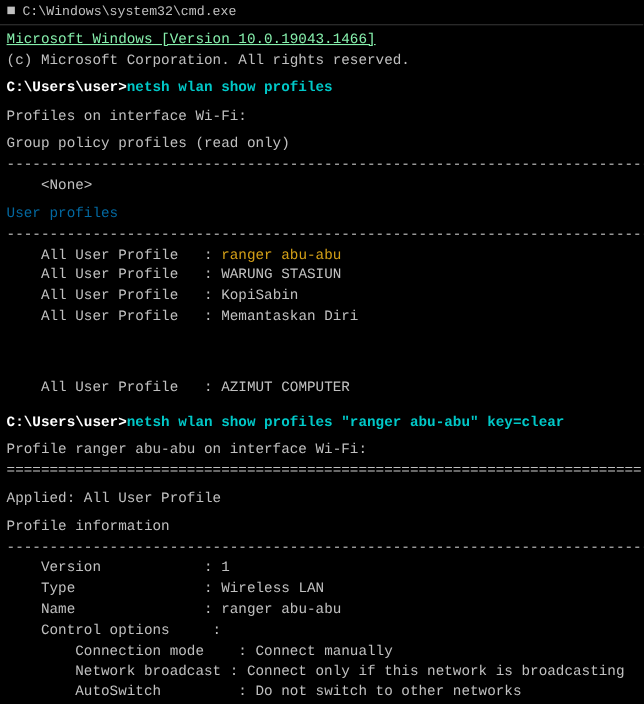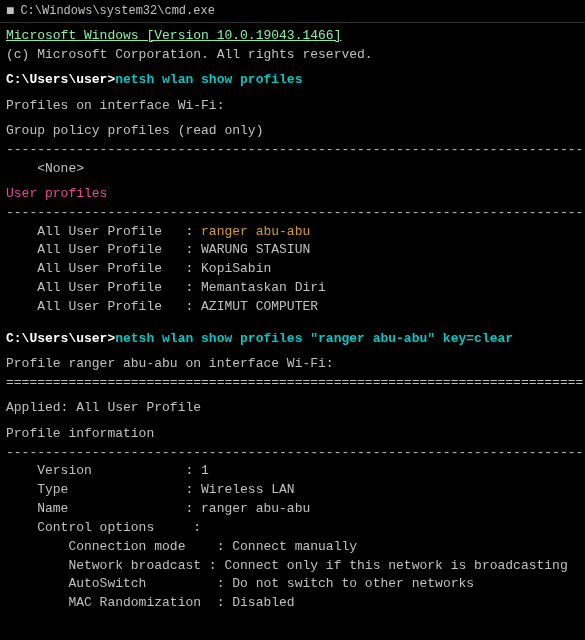--- a/index.html
+++ b/index.html
@@ -51,27 +51,27 @@
     <div style="white-space: pre; min-height: 1.45em; color: rgb(192, 192, 192);">(c) Microsoft Corporation. All rights reserved.</div>
     <div style="white-space: pre; min-height: 0.5em; height: 0.5em;">&nbsp;</div>
     <div style="white-space: pre; min-height: 1.45em;"><span style="color: rgb(255, 255, 255); font-weight: bold;">C:\Users\user&gt;</span><span style="color: rgb(0, 200, 200); font-weight: bold;">netsh wlan show profiles</span></div>
     <div style="white-space: pre; min-height: 0.5em; height: 0.5em;">&nbsp;</div>
     <div style="white-space: pre; min-height: 1.45em; color: rgb(192, 192, 192);">Profiles on interface Wi-Fi:</div>
     <div style="white-space: pre; min-height: 0.5em; height: 0.5em;">&nbsp;</div>
     <div style="white-space: pre; min-height: 1.45em; color: rgb(192, 192, 192);">Group policy profiles (read only)</div>
     <div style="white-space: pre; min-height: 1.45em; color: rgb(192, 192, 192);">-----------------------------------------------------------------------------</div>
     <div style="white-space: pre; min-height: 1.45em; color: rgb(192, 192, 192);">    &lt;None&gt;</div>
     <div style="white-space: pre; min-height: 0.5em; height: 0.5em;">&nbsp;</div>
-    <div style="white-space: pre; min-height: 1.45em; color: #ec4899;">User profiles</div>
+    <div style="white-space: pre; min-height: 1.45em; color: #0369a1;">User profiles</div>
     <div style="white-space: pre; min-height: 1.45em; color: rgb(192, 192, 192);">-----------------------------------------------------------------------------</div>
     <div style="white-space: pre; min-height: 1.45em;"><span style="color: rgb(192, 192, 192);">    All User Profile   : </span><span style="color: rgb(212, 160, 23);">ranger abu-abu</span></div>
     <div style="white-space: pre; min-height: 1.45em;"><span style="color: rgb(192, 192, 192);">    All User Profile   : </span><span style="color: rgb(192, 192, 192); text-align: center;">WARUNG STASIUN</span></div>
     <div style="white-space: pre; min-height: 1.45em;"><span style="color: rgb(192, 192, 192);">    All User Profile   : </span><span style="color: rgb(192, 192, 192);">KopiSabin</span></div>
     <div style="white-space: pre; min-height: 1.45em;"><span style="color: rgb(192, 192, 192);">    All User Profile   : </span><span style="color: rgb(192, 192, 192);">Memantaskan Diri</span></div>
-    <div style="white-space: pre; min-height: 1.45em;"><span style="color: rgb(192, 192, 192);">    All User Profile   : </span><span style="color: rgb(192, 192, 192);">AZIMUT COMPUTER</span></div>
+    <div style="white-space: pre; min-height: 1.45em; margin-top: 45px;"><span style="color: rgb(192, 192, 192);">    All User Profile   : </span><span style="color: rgb(192, 192, 192);">AZIMUT COMPUTER</span></div>
     <div style="white-space: pre; min-height: 0.5em; height: 0.5em;">&nbsp;</div>
     <div style="white-space: pre; min-height: 0.5em; height: 0.5em;">&nbsp;</div>
     <div style="white-space: pre; min-height: 1.45em;"><span style="color: rgb(255, 255, 255); font-weight: bold;">C:\Users\user&gt;</span><span style="color: rgb(0, 200, 200); font-weight: bold;">netsh wlan show profiles "ranger abu-abu" key=clear</span></div>
     <div style="white-space: pre; min-height: 0.5em; height: 0.5em;">&nbsp;</div>
     <div style="white-space: pre; min-height: 1.45em; color: rgb(192, 192, 192);">Profile ranger abu-abu on interface Wi-Fi:</div>
     <div style="white-space: pre; min-height: 1.45em; color: rgb(192, 192, 192);">==========================================================================</div>
     <div style="white-space: pre; min-height: 0.5em; height: 0.5em;">&nbsp;</div>
     <div style="white-space: pre; min-height: 1.45em; color: rgb(192, 192, 192); font-family: Liberation Mono, monospace;">Applied: All User Profile</div>
     <div style="white-space: pre; min-height: 0.5em; height: 0.5em;">&nbsp;</div>
     <div style="white-space: pre; min-height: 1.45em; color: rgb(192, 192, 192);">Profile information</div>

